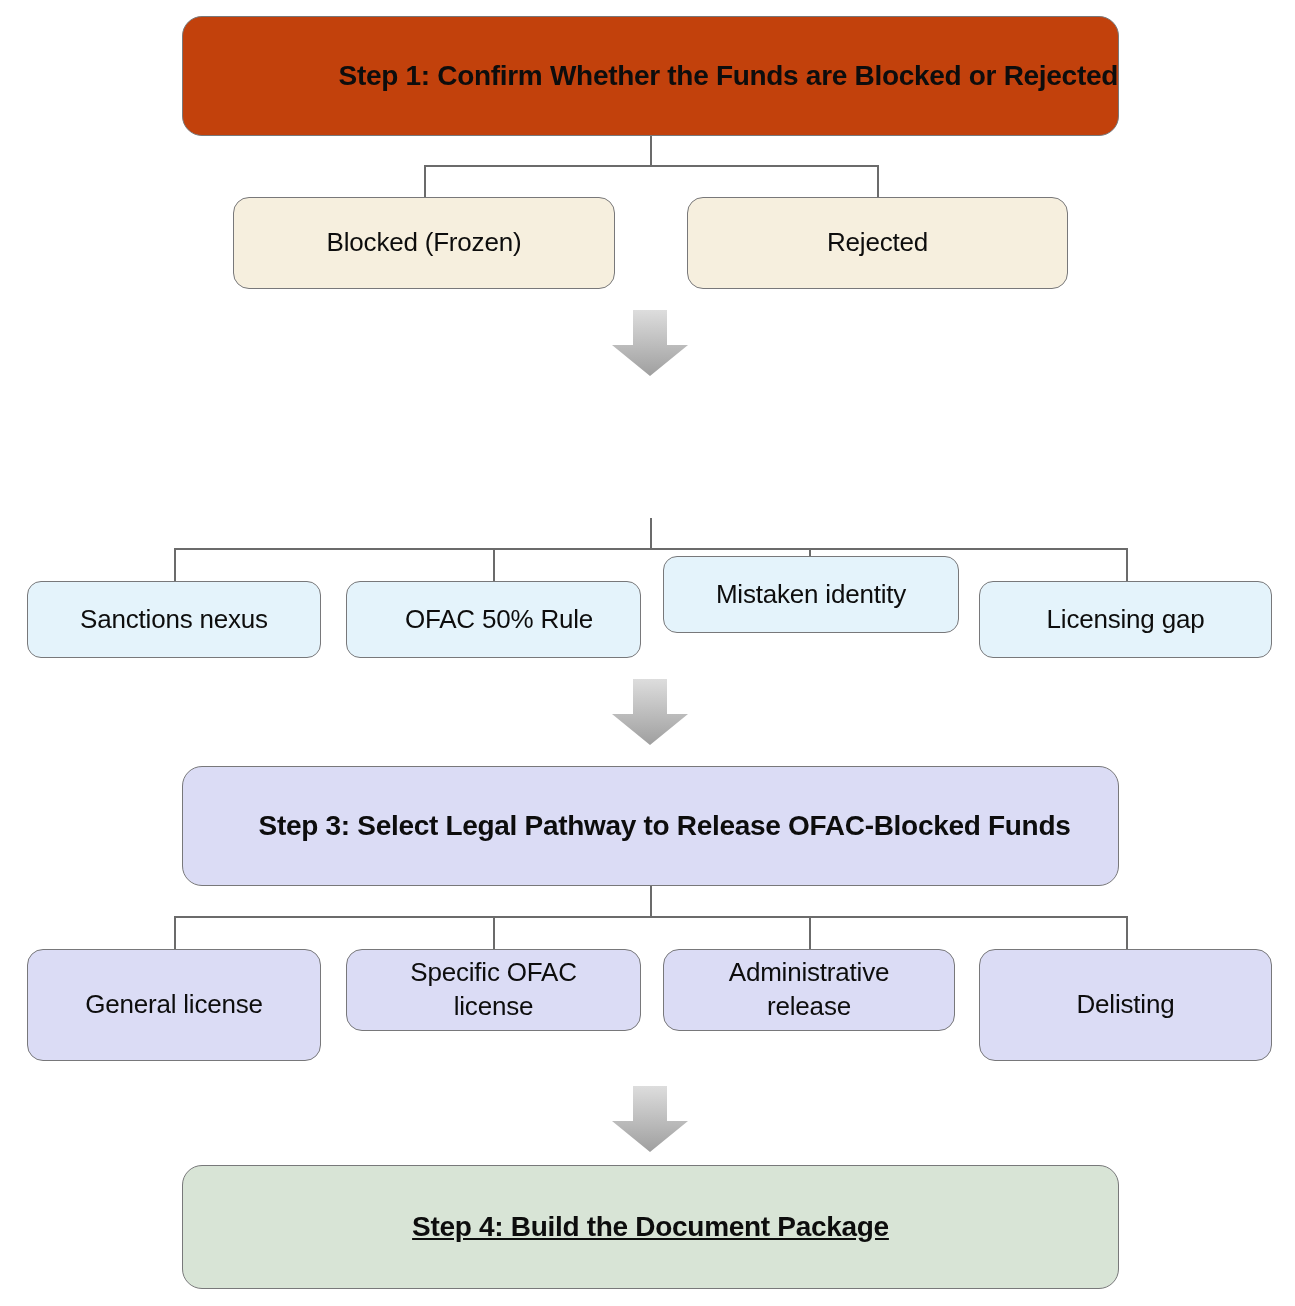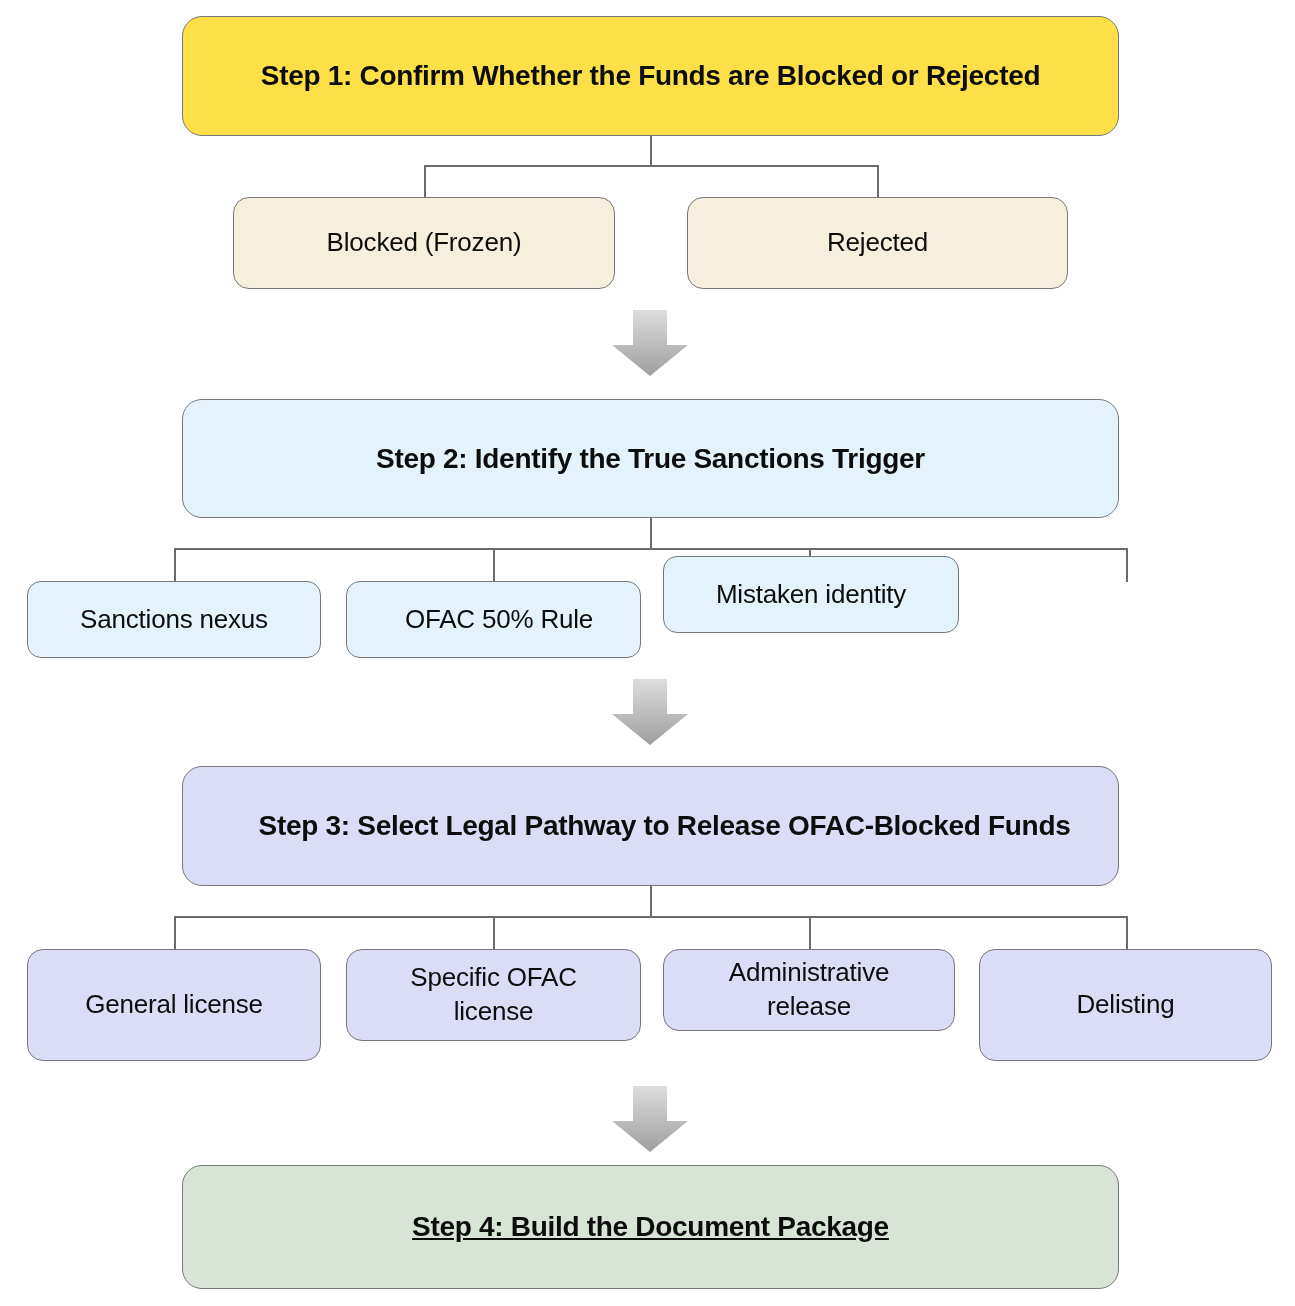--- a/index.html
+++ b/index.html
@@ -49,80 +49,80 @@
 
   <svg width="0" height="0" style="position:absolute" aria-hidden="true">
     <defs>
       <linearGradient id="arrowGrad" x1="0" y1="0" x2="0" y2="1">
         <stop offset="0" stop-color="#dddddd"></stop>
         <stop offset="1" stop-color="#9f9f9f"></stop>
       </linearGradient>
     </defs>
   </svg>
 
-  <div class="box step" style="left: 182px; top: 16px; width: 937px; height: 120px; background-color: #fde047;">
+  <div class="box step" style="left: 182px; top: 16px; width: 937px; height: 120px; background-color: #c2410c; justify-content: flex-end;">
     <span>Step 1: Confirm Whether the Funds are Blocked or Rejected</span>
   </div>
 
   <div class="line v" style="left:650px; top:136px; height:29px;"></div>
   <div class="line h" style="left:424px; top:165px; width:454px;"></div>
   <div class="line v" style="left:424px; top:165px; height:33px;"></div>
   <div class="line v" style="left:877px; top:165px; height:33px;"></div>
 
   <div class="box child r1" style="left: 233px; top: 197px; width: 382px; height: 92px; background-color: rgb(246, 239, 222);">
     <span>Blocked (Frozen)</span>
   </div>
   <div class="box child r1" style="left: 687px; top: 197px; width: 381px; height: 92px; background-color: rgb(246, 239, 222);">
     <span>Rejected</span>
   </div>
 
   <svg class="arrow" style="left:610px; top:310px;" width="80" height="66" viewBox="0 0 80 66">
     <path d="M23 0 H57 V35 H78 L40 66 L2 35 H23 Z" fill="url(#arrowGrad)"></path>
   </svg>
 
-  <div class="box step" style="left: 182px; top: 399px; width: 937px; height: 119px; background-color: rgb(228, 243, 251);">
-    <span>Step 2: Identify the True Sanctions Trigger</span>
-  </div>
 
   <div class="line v" style="left:650px; top:518px; height:30px;"></div>
   <div class="line h" style="left:174px; top:548px; width:952px;"></div>
   <div class="line v" style="left:174px; top:548px; height:34px;"></div>
   <div class="line v" style="left:493px; top:548px; height:34px;"></div>
   <div class="line v" style="left:809px; top:548px; height:34px;"></div>
   <div class="line v" style="left:1126px; top:548px; height:34px;"></div>
 
   <div class="box child r2" style="left: 27px; top: 581px; width: 294px; height: 77px; background-color: rgb(228, 243, 251); justify-content: center;">
     <span>Sanctions nexus</span>
   </div>
   <div class="box child r2" style="left: 346px; top: 581px; width: 295px; height: 77px; background-color: rgb(228, 243, 251); padding-left: 11px;">
     <span>OFAC 50% Rule</span>
   </div>
   <div class="box child r2" style="left: 663px; top: 556px; width: 296px; height: 77px; background-color: rgb(228, 243, 251);">
     <span>Mistaken identity</span>
+  </div>
+  <div class="box child r2" style="left: 979px; top: 581px; width: 293px; height: 77px; background-color: rgb(228, 243, 251);">
+    <span>Licensing gap</span>
   </div>
 
   <svg class="arrow" style="left:610px; top:679px;" width="80" height="66" viewBox="0 0 80 66">
     <path d="M23 0 H57 V35 H78 L40 66 L2 35 H23 Z" fill="url(#arrowGrad)"></path>
   </svg>
 
   <div class="box step" style="left: 182px; top: 766px; width: 937px; height: 120px; background-color: rgb(219, 220, 245); padding-left: 28px;">
     <span>Step 3: Select Legal Pathway to Release OFAC-Blocked Funds</span>
   </div>
 
   <div class="line v" style="left:650px; top:886px; height:30px;"></div>
   <div class="line h" style="left:174px; top:916px; width:952px;"></div>
   <div class="line v" style="left:174px; top:916px; height:34px;"></div>
   <div class="line v" style="left:493px; top:916px; height:34px;"></div>
   <div class="line v" style="left:809px; top:916px; height:34px;"></div>
   <div class="line v" style="left:1126px; top:916px; height:34px;"></div>
 
   <div class="box child r3" style="left: 27px; top: 949px; width: 294px; height: 112px; background-color: rgb(219, 220, 245);">
     <span>General license</span>
   </div>
-  <div class="box child r3" style="left: 346px; top: 949px; width: 295px; height: 92px; background-color: rgb(219, 220, 245);">
+  <div class="box child r3" style="left: 346px; top: 949px; width: 295px; height: 82px; background-color: rgb(219, 220, 245);">
     <span>Specific OFAC license</span>
   </div>
   <div class="box child r3" style="left: 663px; top: 949px; width: 292px; height: 82px; background-color: rgb(219, 220, 245);">
     <span>Administrative release</span>
   </div>
   <div class="box child r3" style="left: 979px; top: 949px; width: 293px; height: 112px; background-color: rgb(219, 220, 245);">
     <span>Delisting</span>
   </div>
 
   <svg class="arrow" style="left:610px; top:1086px;" width="80" height="66" viewBox="0 0 80 66">

